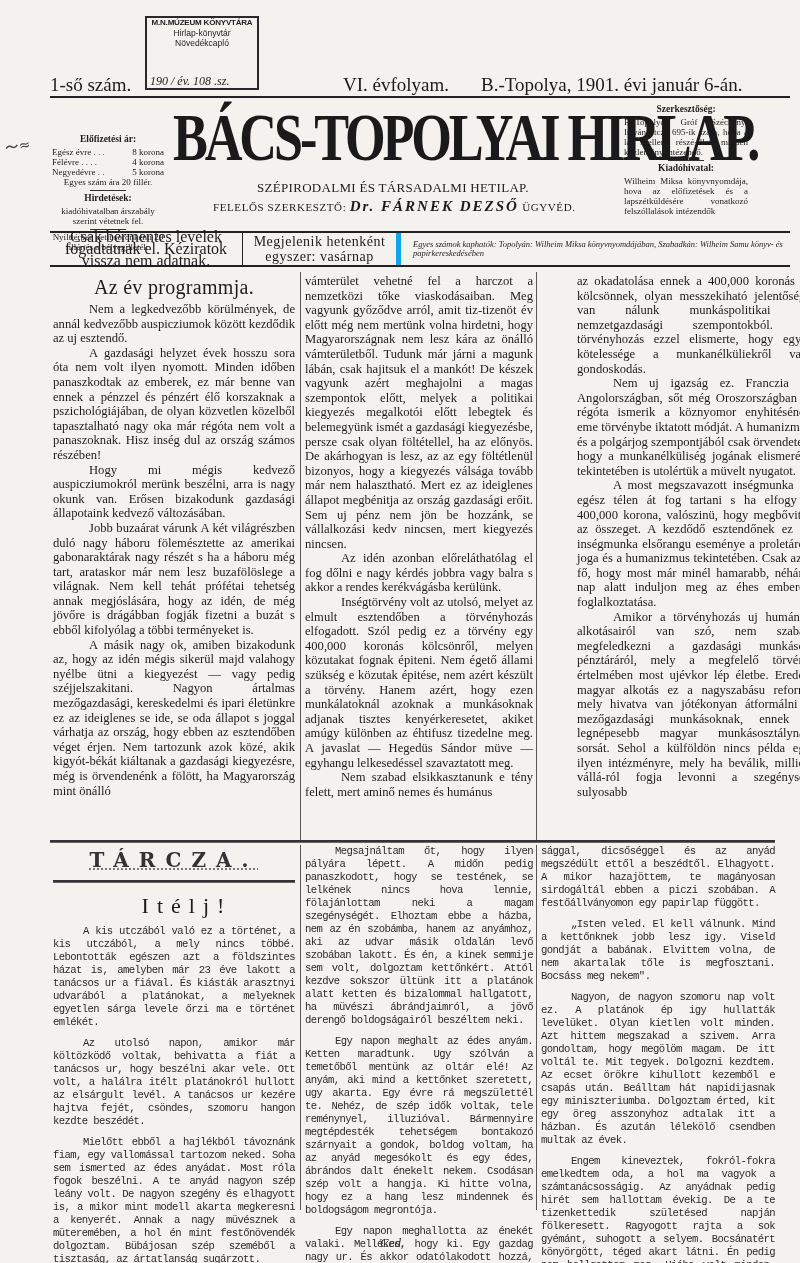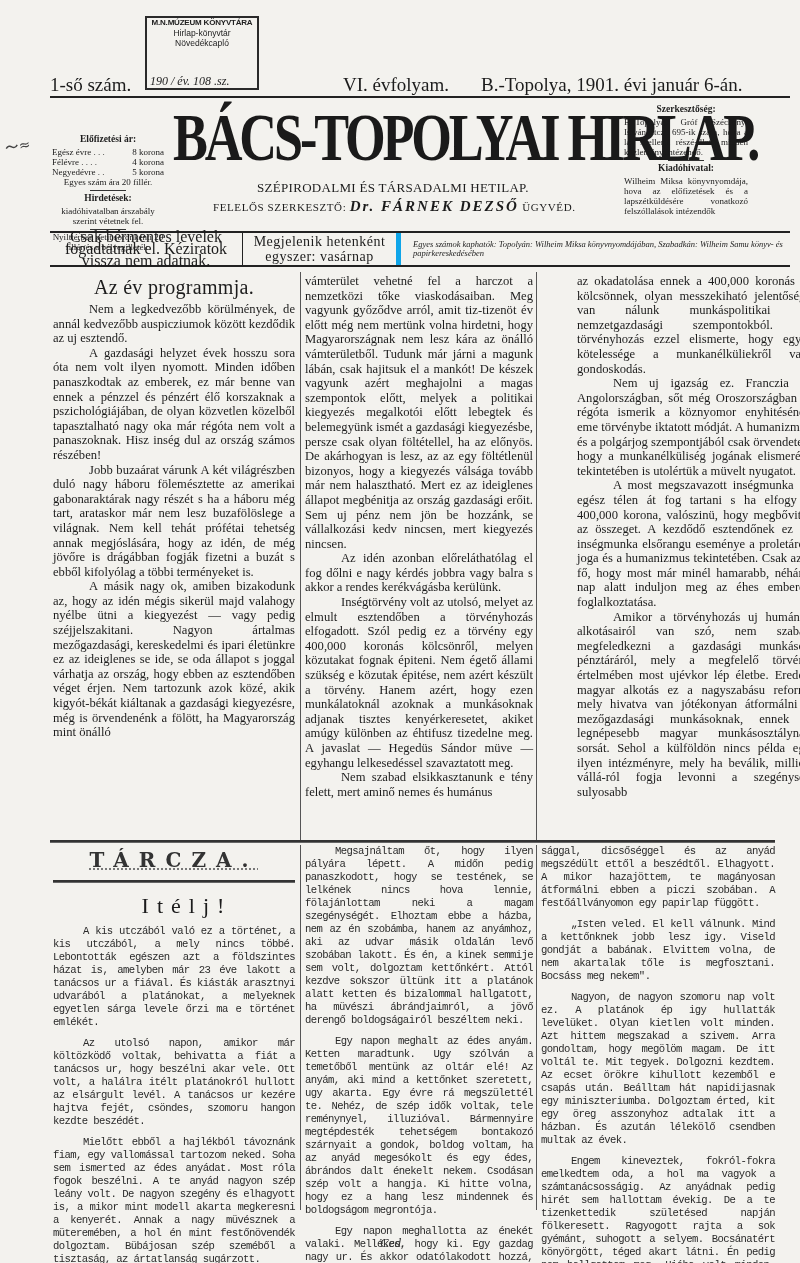--- a/index.html
+++ b/index.html
@@ -130,20 +130,21 @@
   <div class="vsep" style="left:300px; top:272px; height:568px;"></div>
   <div class="vsep" style="left:536px; top:272px; height:568px;"></div>
   <div class="vsep" style="left:300px; top:845px; height:365px;"></div>
   <div class="vsep" style="left:536px; top:845px; height:365px;"></div>
 
   <div class="art-title">Az év programmja.</div>
 
   <div class="col c1">
     <p class="ind">Nem a legkedvezőbb körülmények, de annál kedvezőbb auspicziumok között kezdődik az uj esztendő.</p>
     <p class="ind">A gazdasági helyzet évek hosszu sora óta nem volt ilyen nyomott. Minden időben panaszkodtak az emberek, ez már benne van ennek a pénzzel és pénzért élő korszaknak a pszichológiájában, de olyan közvetlen közelből tapasztalható nagy oka már régóta nem volt a panaszoknak. Hisz inség dul az ország számos részében!</p>
+    <p class="ind">Hogy mi mégis kedvező auspicziumokról merünk beszélni, arra is nagy okunk van. Erősen bizakodunk gazdasági állapotaink kedvező változásában.</p>
     <p class="ind">Jobb buzaárat várunk A két világrészben duló nagy háboru fölemésztette az amerikai gabonaraktárak nagy részét s ha a háboru még tart, arataskor már nem lesz buzafölöslege a világnak. Nem kell tehát prófétai tehetség annak megjóslására, hogy az idén, de még jövőre is drágábban fogják fizetni a buzát s ebből kifolyólag a többi terményeket is.</p>
     <p class="ind">A másik nagy ok, amiben bizakodunk az, hogy az idén mégis sikerül majd valahogy nyélbe ütni a kiegyezést — vagy pedig széjjelszakitani. Nagyon ártalmas mezőgazdasági, kereskedelmi és ipari életünkre ez az ideiglenes se ide, se oda állapot s joggal várhatja az ország, hogy ebben az esztendőben véget érjen. Nem tartozunk azok közé, akik kigyót-békát kiáltanak a gazdasági kiegyezésre, még is örvendenénk a fölött, ha Magyarország mint önálló</p>
   </div>
 
   <div class="col c2">
     <p>vámterület vehetné fel a harczot a nemzetközi tőke viaskodásaiban. Meg vagyunk győződve arról, amit tiz-tizenöt év előtt még nem mertünk volna hirdetni, hogy Magyarországnak nem lesz kára az önálló vámterületből. Tudunk már járni a magunk lábán, csak hajitsuk el a mankót! De készek vagyunk azért meghajolni a magas szempontok előtt, melyek a politikai kiegyezés megalkotói előtt lebegtek és belemegyünk ismét a gazdasági kiegyezésbe, persze csak olyan föltétellel, ha az előnyös. De akárhogyan is lesz, az az egy föltétlenül bizonyos, hogy a kiegyezés válsága tovább már nem halasztható. Mert ez az ideiglenes állapot megbénitja az ország gazdasági erőit. Sem uj pénz nem jön be hozzánk, se vállalkozási kedv nincsen, mert kiegyezés nincsen.</p>
     <p class="ind">Az idén azonban előreláthatólag el fog dőlni e nagy kérdés jobbra vagy balra s akkor a rendes kerékvágásba kerülünk.</p>
     <p class="ind">Inségtörvény volt az utolsó, melyet az elmult esztendőben a törvényhozás elfogadott. Szól pedig ez a törvény egy 400,000 koronás kölcsönről, melyen közutakat fognak épiteni. Nem égető állami szükség e közutak épitése, nem azért készült a törvény. Hanem azért, hogy ezen munkálatoknál azoknak a munkásoknak adjanak tisztes kenyérkeresetet, akiket amúgy különben az éhtifusz tizedelne meg. A javaslat — Hegedüs Sándor müve — egyhangu lelkesedéssel szavaztatott meg.</p>
     <p class="ind">Nem szabad elsikkasztanunk e tény felett, mert aminő nemes és humánus</p>
   </div>
@@ -171,21 +172,21 @@
 
   <div class="feuil f2">
     <p class="ind">Megsajnáltam őt, hogy ilyen pályára lépett. A midőn pedig panaszkodott, hogy se testének, se lelkének nincs hova lennie, fölajánlottam neki a magam szegénységét. Elhoztam ebbe a házba, nem az én szobámba, hanem az anyámhoz, aki az udvar másik oldalán levő szobában lakott. És én, a kinek semmije sem volt, dolgoztam kettőnkért. Attól kezdve sokszor ültünk itt a platánok alatt ketten és bizalommal hallgatott, ha müvészi ábrándjaimról, a jövő derengő boldogságairól beszéltem neki.</p>
     <div class="gap"></div>
     <p class="ind">Egy napon meghalt az édes anyám. Ketten maradtunk. Ugy szólván a temetőből mentünk az oltár elé! Az anyám, aki mind a kettőnket szeretett, ugy akarta. Egy évre rá megszülettél te. Nehéz, de szép idők voltak, tele reménynyel, illuzióval. Bármennyire megtépdesték tehetségem bontakozó szárnyait a gondok, boldog voltam, ha az anyád megesókolt és egy édes, ábrándos dalt énekelt nekem. Csodásan szép volt a hangja. Ki hitte volna, hogy ez a hang lesz mindennek és boldogságom megrontója.</p>
     <div class="gap"></div>
     <p class="ind">Egy napon meghallotta az énekét valaki. Mellékes, hogy ki. Egy gazdag nagy ur. És akkor odatólakodott hozzá, behálózta. Telebeszélte a fejét hogy hagyja itt ezt a nyomort, mely nem méltó hozzá, mely elhervasztja idönek előtte. Csábitotta szép jövővel, gazdag-</p>
   </div>
 
   <div class="feuil f3">
-    <p>sággal, dicsőséggel és az anyád megszédült ettől a beszédtől. Elhagyott. A mikor hazajöttem, te magányosan átformálni ebben a piczi szobában. A festőállványomon egy papirlap függött.</p>
+    <p>sággal, dicsőséggel és az anyád megszédült ettől a beszédtől. Elhagyott. A mikor hazajöttem, te magányosan sirdogáltál ebben a piczi szobában. A festőállványomon egy papirlap függött.</p>
     <div class="gap"></div>
     <p class="ind">„Isten veled. El kell válnunk. Mind a kettőnknek jobb lesz igy. Viseld gondját a babának. Elvittem volna, de nem akartalak tőle is megfosztani. Bocsáss meg nekem".</p>
     <div class="gap"></div>
     <p class="ind">Nagyon, de nagyon szomoru nap volt ez. A platánok ép igy hullatták levelüket. Olyan kietlen volt minden. Azt hittem megszakad a szivem. Arra gondoltam, hogy megölöm magam. De itt voltál te. Mit tegyek. Dolgozni kezdtem. Az ecset örökre kihullott kezemből e csapás után. Beálltam hát napidijasnak egy miniszteriumba. Dolgoztam érted, kit egy öreg asszonyhoz adtalak itt a házban. És azután lélekölő csendben multak az évek.</p>
     <div class="gap"></div>
     <p class="ind">Engem kineveztek, fokról-fokra emelkedtem oda, a hol ma vagyok a számtanácsosságig. Az anyádnak pedig hirét sem hallottam évekig. De a te tizenkettedik születésed napján fölkeresett. Ragyogott rajta a sok gyémánt, suhogott a selyem. Bocsánatért könyörgött, téged akart látni. Én pedig nem hallgattam meg. Hiába volt minden, elüztem, téged pedig elrejtettelek. Az anyádból világhirü énekesnő lett, nagy vagyont szerzett, grófok.</p>
   </div>
 
   <div class="pencil">Ced.</div>
 </div>

